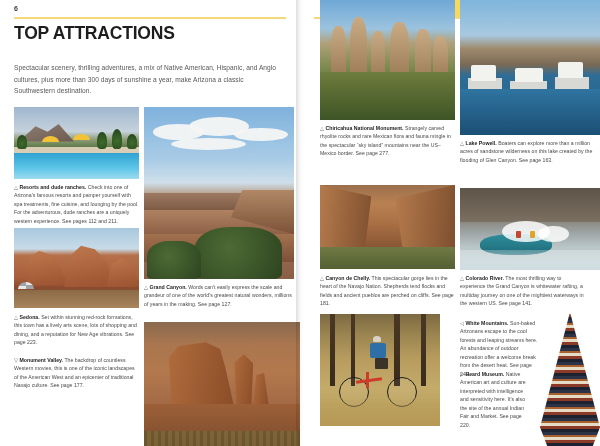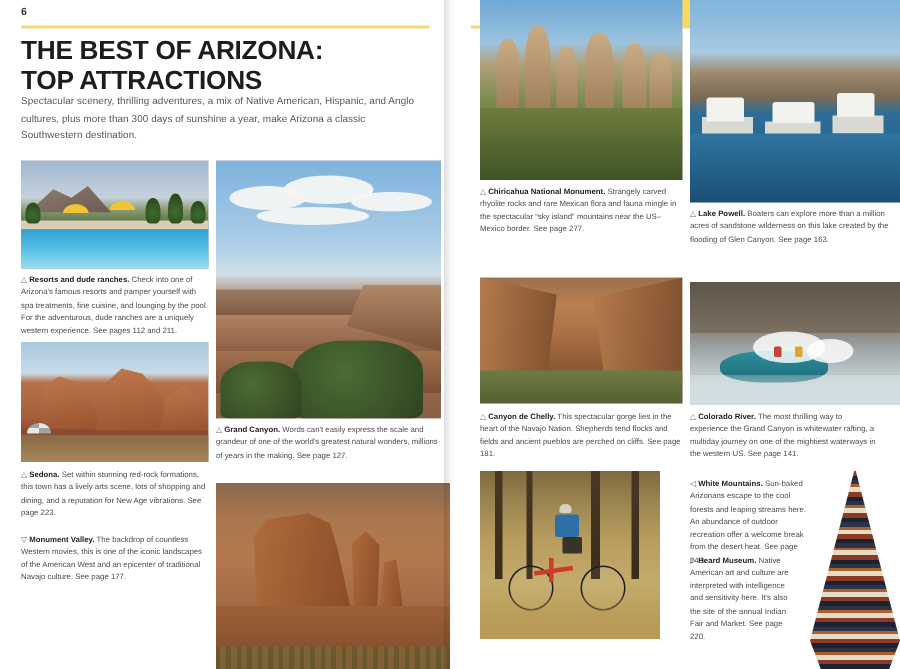--- a/index.html
+++ b/index.html
@@ -146,21 +146,20 @@
 <body>
 
 <div class="spread">
 
   <div class="page page-left">
 
     <div class="folio-left">6</div>
     <div class="rule-left"></div>
 
     <div class="headline">
-      <div>THE BEST OF ARIZONA:</div>
       <div>TOP ATTRACTIONS</div>
     </div>
 
     <div class="intro">Spectacular scenery, thrilling adventures, a mix of Native American, Hispanic, and Anglo cultures, plus more than 300 days of sunshine a year, make Arizona a classic Southwestern destination.</div>
 
     <div class="photo ph-resort" style="left:14px; top:107px; width:125px; height:72px;">
       <div class="sky"></div>
       <div class="mtn"></div>
       <div class="deck"></div>
       <div class="pool"></div>

